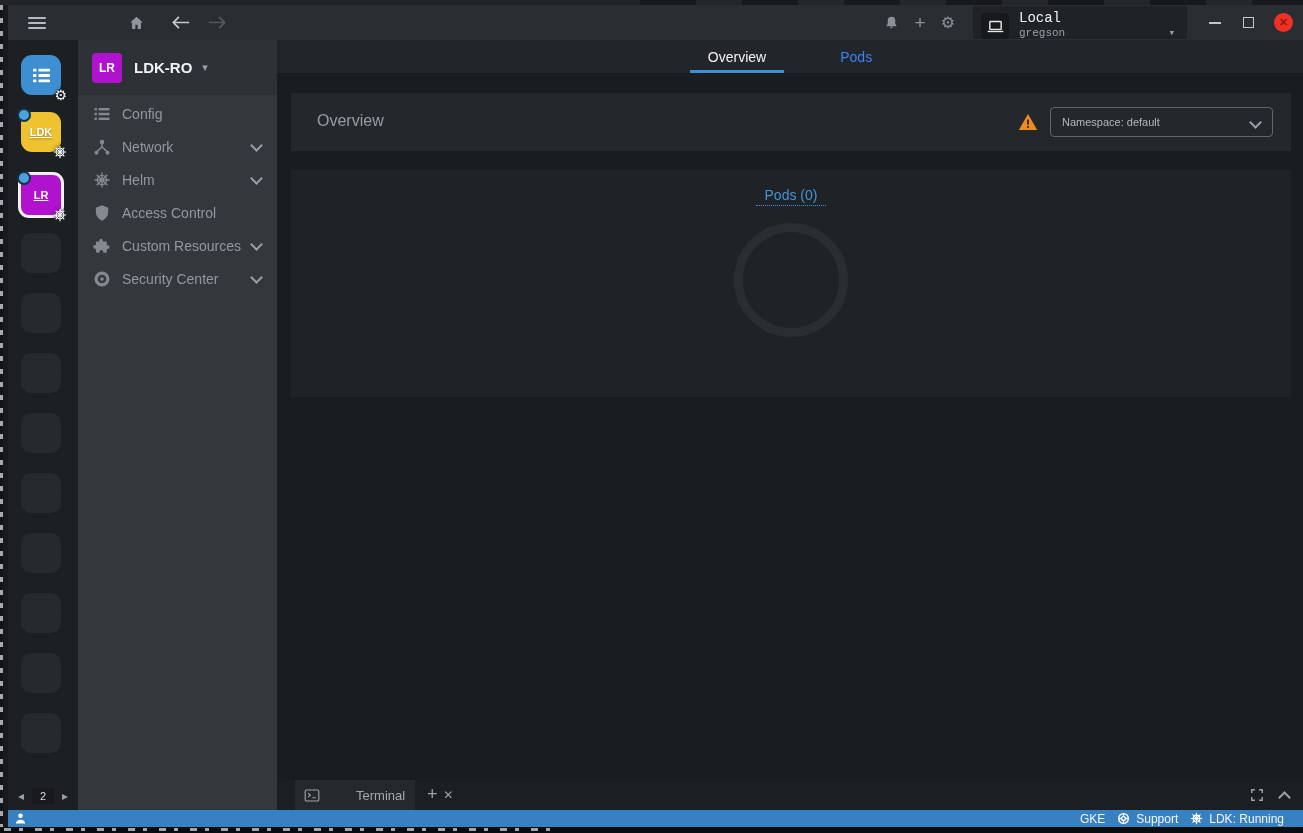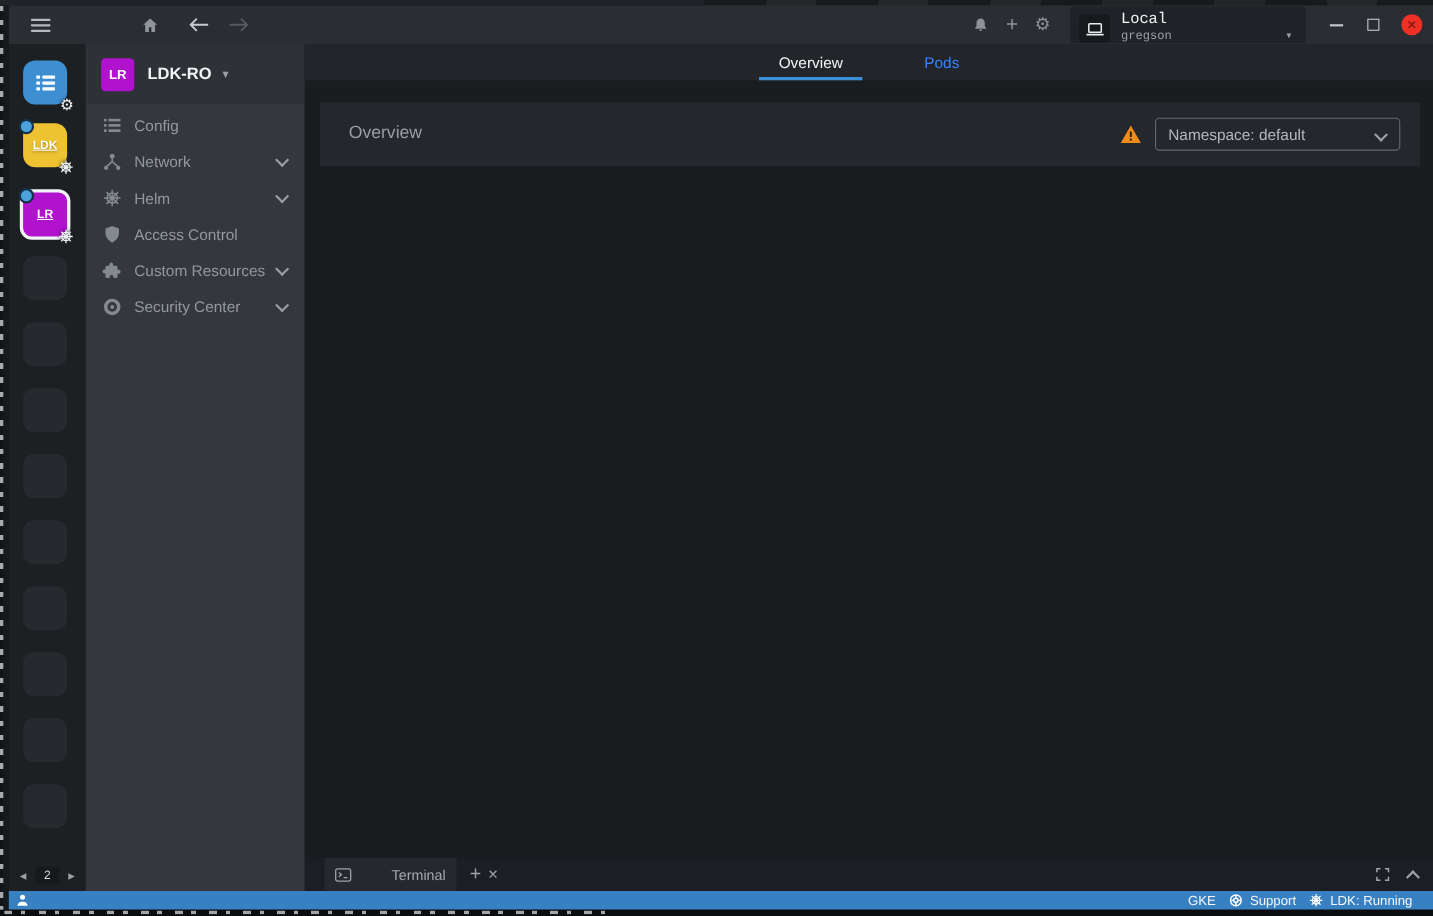--- a/index.html
+++ b/index.html
@@ -85,21 +85,21 @@
   .tabbar{height:33px;background:#222529;display:flex;align-items:center;justify-content:center;gap:38px;}
   .tab{font-size:14px;color:#3b82f6;position:relative;height:33px;display:flex;align-items:center;
     padding:0 18px;cursor:pointer;}
   .tab.active{color:#f2f3f5;}
   .tab.active::after{content:"";position:absolute;left:0;right:0;bottom:0;height:3px;background:#3a8fd6;}
   .panel-header{position:absolute;left:14px;top:53px;width:1000px;height:58px;background:#24282c;}
   .ph-title{position:absolute;left:26px;top:19px;font-size:16px;color:#989da3;}
   .ph-right{position:absolute;right:18px;top:14px;display:flex;align-items:center;gap:12px;}
   .ns-select{width:223px;height:30px;border:1px solid #62676c;border-radius:4px;position:relative;
     display:flex;align-items:center;cursor:pointer;box-sizing:border-box;}
-  .ns-text{margin-left:11px;font-size:14px;color:#b3b8bd;}
+  .ns-text{margin-left:11px;font-size:11px;color:#b3b8bd;}
   .ns-chev{position:absolute;right:12px;top:10px;border-color:#9aa0a6;}
   .panel-chart{position:absolute;left:14px;top:130px;width:1000px;height:227px;background:#1f2327;}
   .pods-link{display:block;width:70px;margin:17px auto 0;text-align:center;font-size:14px;color:#4793d3;
     border-bottom:1px dotted #4793d3;padding-bottom:2px;cursor:pointer;white-space:nowrap;}
   .donut{width:96px;height:96px;border:9px solid #292e33;border-radius:50%;margin:17px auto 0;}
   
   .dock{position:absolute;left:277px;top:780px;width:1026px;height:30px;background:#1b1e22;}
   .dock-tab{position:absolute;left:18px;top:0;width:120px;height:30px;background:#25282c;
     display:flex;align-items:center;cursor:pointer;gap:28px;}
   .dock-tab .tic{margin-left:9px;color:#9ea3a8;}
@@ -337,20 +337,24 @@
             <rect x="10.9" y="15.9" width="2.2" height="2.3" fill="#2a2013"></rect>
           </svg>
       </span>
       <div class="ns-select">
         <span class="ns-text">Namespace: default</span>
         <span class="chev ns-chev"></span>
       </div>
     </div>
   </div>
 
+  <div class="panel-chart">
+    <span class="pods-link">Pods (0)</span>
+    <div class="donut"></div>
+  </div>
 </div>
 
 <div class="dock">
   <div class="dock-tab">
     <span class="tic">
       <svg width="16" height="13" viewBox="0 0 24 20" fill="none" stroke="currentColor" stroke-width="1.8">
           <rect x="1.5" y="1.5" width="21" height="17" rx="2.5"></rect>
           <path d="M6 6.5l3.5 3L6 12.5M12.5 13.5H18"></path>
         </svg>
     </span>

